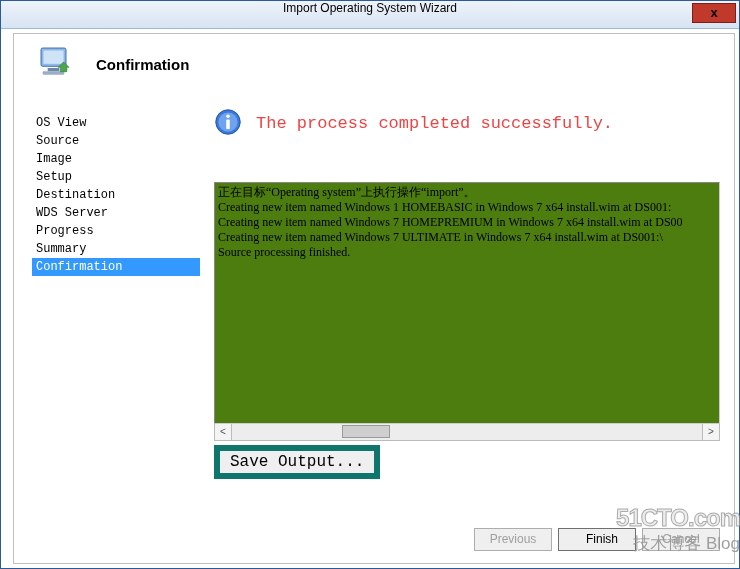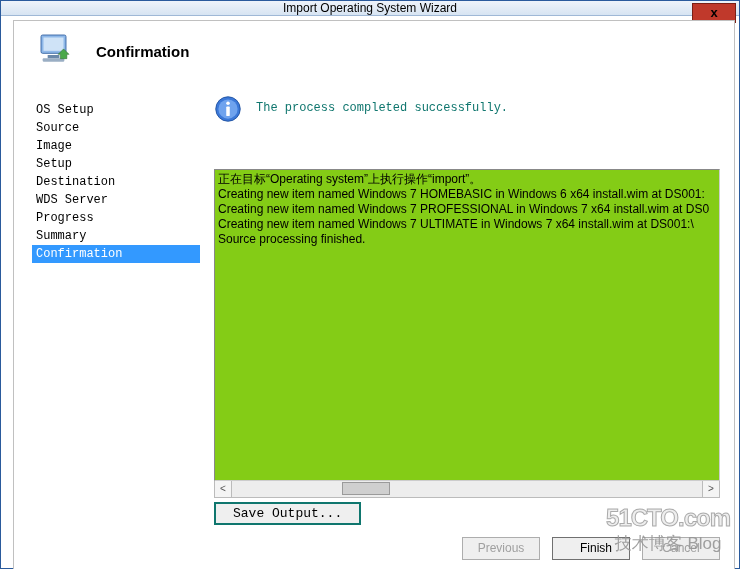--- a/index.html
+++ b/index.html
@@ -111,35 +111,35 @@
     margin-bottom: 46px;
     margin-left: 14px;
   }
   .info-icon {
     width: 28px;
     height: 28px;
     flex-shrink: 0;
   }
   .status-text {
     font-family: "SimSun","NSimSun","MS Song","Courier New",monospace;
-    font-size: 12px;
-    color: #0f766e;
+    font-size: 17px;
+    color: #ef4444;
     padding-top: 6px;
   }
   .output-container {
     margin-left: 14px;
   }
   .output-box {
     border: 1px solid #888;
     border-right-color:#ccc;
     border-bottom-color:#ccc;
-    background: #84cc16;
-    height: 312px;
+    background: #4d7c0f;
+    height: 242px;
     overflow: hidden;
-    font-family: Liberation Sans, sans-serif;
+    font-family: Liberation Serif, serif;
     font-size: 12px;
     line-height: 15px;
     padding: 2px 3px;
     white-space: nowrap;
     color:#000;
   }
   .hscroll {
     height: 17px;
     background: #eee;
     border: 1px solid #bbb;
@@ -170,31 +170,31 @@
     background: #cfcfcf;
     border: 1px solid #9a9a9a;
   }
   .under-buttons {
     display: flex;
     justify-content: space-between;
     margin: 4px 0 0 14px;
   }
   .btn {
     font-family: "SimSun","NSimSun","MS Song","Courier New",monospace;
-    font-size: 13px;
+    font-size: 16px;
     background: #efefef;
-    border: 2px solid #0f766e;
-    padding: 2px 17px;
+    border: 6px solid #0f766e;
+    padding: 2px 10px;
     cursor: pointer;
     color:#000;
   }
   .wizard-buttons {
     display: flex;
     justify-content: flex-end;
-    gap: 12px;
+    gap: 6px;
     padding: 12px 14px 12px 0;
     align-items: flex-end;
   }
   .wbtn {
     font-size: 12px;
     width: 78px;
     height: 23px;
     background: #efefef;
     border: 1px solid #adadad;
     color: #a0a0a0;
@@ -203,23 +203,23 @@
     line-height: 21px;
   }
   .wbtn.enabled {
     color: #000;
     cursor: pointer;
     border-color: #707070;
     padding-left: 10px;
   }
   .watermark {
     position: absolute;
-    right: 10px;
+    right: 0;
     bottom: 14px;
-    text-align: center;
+    text-align: right;
     pointer-events: none;
     color: rgba(200,200,200,0.9);
     font-family: Arial, sans-serif;
   }
   .watermark .wm1 {
     font-size: 24px;
     font-weight: bold;
     letter-spacing: -1px;
     -webkit-text-stroke: 1px rgba(120,120,120,0.6);
     color: rgba(235,235,235,0.85);
@@ -251,21 +251,21 @@
             <rect x="8" y="34" width="26" height="4" rx="1" fill="#9aaec4"></rect>
             <path d="M34 24 l10 10 -4 0 0 8 -12 0 0 -8 -4 0 z" fill="#4aa84a" stroke="#2e6b2e" transform="translate(-2,-2) scale(0.65) translate(20,14)"></path>
           </svg>
         </span>
         <div class="header-title">Confirmation</div>
       </div>
 
       <div class="content-row">
 
         <div class="sidebar" id="sidebar">
-            <div class="sidebar-item">OS Setup</div>
+            <div class="sidebar-item">OS View</div>
             <div class="sidebar-item">Source</div>
             <div class="sidebar-item">Image</div>
             <div class="sidebar-item">Setup</div>
             <div class="sidebar-item">Destination</div>
             <div class="sidebar-item">WDS Server</div>
             <div class="sidebar-item">Progress</div>
             <div class="sidebar-item">Summary</div>
             <div class="sidebar-item selected">Confirmation</div>
           </div>
 
@@ -279,22 +279,22 @@
                 <circle cx="16" cy="9.5" r="2" fill="#fff"></circle>
                 <rect x="14" y="13" width="4" height="11" rx="1" fill="#fff"></rect>
               </svg>
             </span>
             <div class="status-text">The process completed successfully.</div>
           </div>
 
           <div class="output-container">
             <div class="output-box" id="output-box">
                 <div>正在目标“Operating system”上执行操作“import”。</div>
-                <div>Creating new item named Windows 7 HOMEBASIC in Windows 6 x64 install.wim at DS001:</div>
-                <div>Creating new item named Windows 7 PROFESSIONAL in Windows 7 x64 install.wim at DS0</div>
+                <div>Creating new item named Windows 1 HOMEBASIC in Windows 7 x64 install.wim at DS001:</div>
+                <div>Creating new item named Windows 7 HOMEPREMIUM in Windows 7 x64 install.wim at DS00</div>
                 <div>Creating new item named Windows 7 ULTIMATE in Windows 7 x64 install.wim at DS001:\</div>
                 <div>Source processing finished.</div>
               </div>
             <div class="hscroll">
               <div class="arrow">&lt;</div>
               <div class="track">
                 <div class="thumb"></div>
               </div>
               <div class="arrow">&gt;</div>
             </div>

